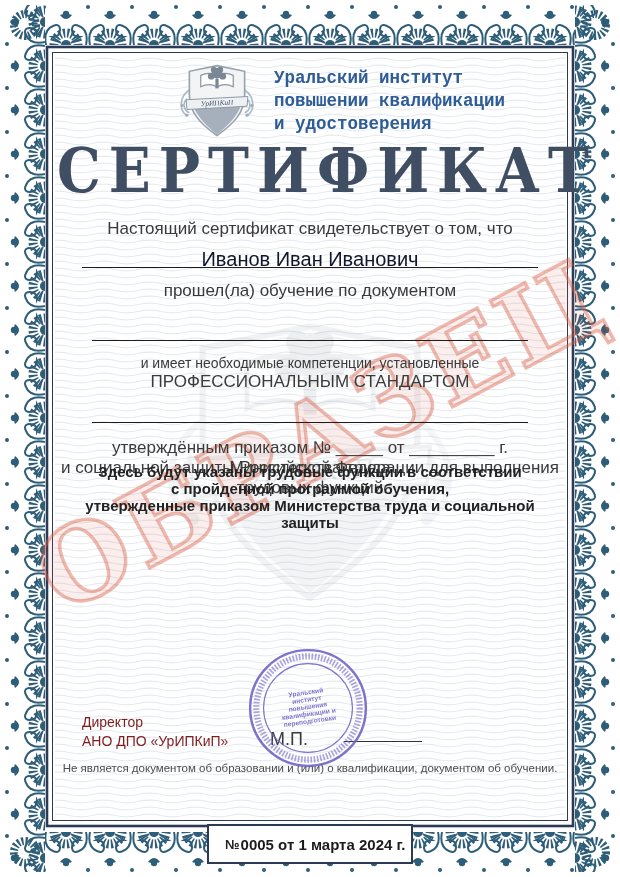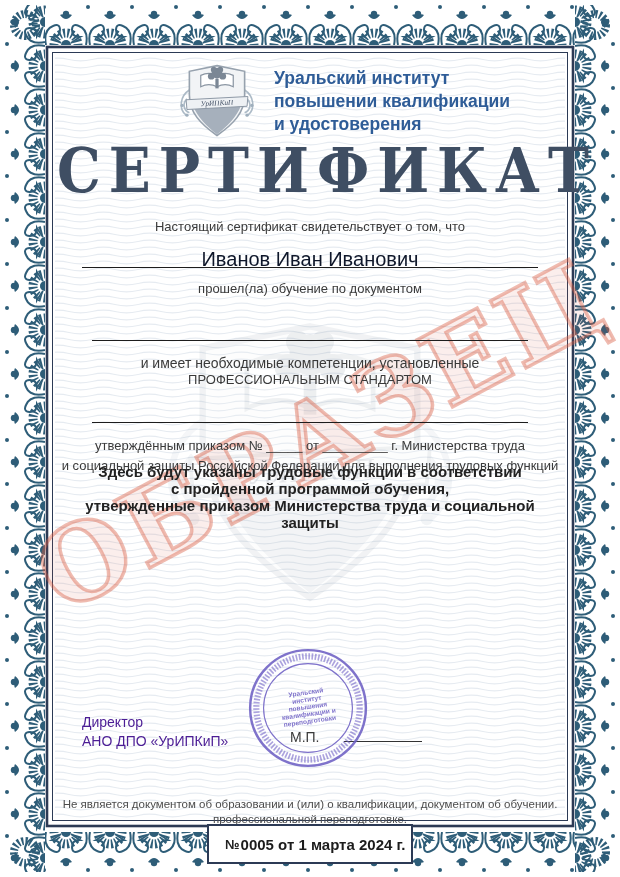--- a/index.html
+++ b/index.html
@@ -5,38 +5,38 @@
   html,body{margin:0;padding:0;background:#ffffff;}
   #page{position:relative;width:620px;height:877px;background:#ffffff;overflow:hidden;
         font-family:"Liberation Sans",sans-serif;color:#3a3a3a;}
   #page svg{display:block;}
   .abs{position:absolute;}
   .ct{position:absolute;left:57px;right:57px;text-align:center;}
   .z2{z-index:2;}
   #border-layer{position:absolute;left:0;top:0;z-index:0;}
   
   .logo-sm{left:176px;top:64px;width:82px;height:78px;z-index:2;}
-  .org-name{left:274px;top:67px;z-index:2;font-family:Liberation Sans, sans-serif;font-weight:700;
+  .org-name{left:274px;top:67px;z-index:2;font-family:Liberation Mono, monospace;font-weight:700;
             font-size:17.5px;line-height:23px;color:#2e5c97;text-align:left;}
   .cert-title{top:134px;font-family:"DejaVu Serif","Liberation Serif",serif;font-weight:700;
               font-size:55px;letter-spacing:8px;color:#3f4e63;transform:scaleY(1.12);
               transform-origin:50% 0;white-space:nowrap;}
   
-  .t145{font-size:13px;}
+  .t145{font-size:17px;}
   .t14{font-size:14px;}
   .bold16{font-size:20px;font-weight:400;color:#0f172a;}
   .uline{position:absolute;border-top:1.6px solid #1d1d1d;height:0;z-index:2;}
   .func{font-size:15px;font-weight:700;line-height:17px;color:#222;}
   
-  .dir{left:82px;text-align:left;font-size:14px;color:#4c1d95;z-index:2;}
-  .mp{left:270px;top:729px;font-size:14px;color:#3a3a3a;z-index:2;margin-left:20px;}
+  .dir{left:82px;text-align:left;font-size:14px;color:#7f1d1d;z-index:2;}
+  .mp{left:270px;top:729px;font-size:18px;color:#3a3a3a;z-index:2;}
   .sig-line{left:344px;top:741px;width:78px;border-top:1.5px solid #333;z-index:2;}
   .stamp{left:246px;top:646px;width:124px;height:124px;z-index:3;opacity:.88;}
   
-  .disc{top:761px;font-size:11.5px;line-height:15px;color:#4c4c4c;margin-top:36px;}
+  .disc{top:761px;font-size:11.5px;line-height:15px;color:#4c4c4c;}
   .numbox{left:207px;top:824px;width:206px;height:40px;background:#fff;border:2px solid #2c3a55;
           z-index:6;display:flex;align-items:center;justify-content:center;box-sizing:border-box;}
   .numbox .lbl{position:absolute;left:16px;font-size:13px;font-weight:700;color:#222;}
   .numbox .val{font-size:15px;font-weight:700;color:#1c1c1c;margin-left:26px;}
   
   .shield-wm{left:152px;top:320px;width:316px;height:303px;opacity:.13;z-index:1;}
   .red-wm{left:10px;top:390px;width:600px;text-align:center;z-index:1;
           transform:rotate(-28deg);font-family:"DejaVu Serif","Liberation Serif",serif;
           font-weight:700;font-size:104px;letter-spacing:4px;line-height:1;
           color:rgba(217,92,66,0.10);-webkit-text-stroke:3.5px rgba(217,92,66,0.42);
@@ -154,21 +154,20 @@
       <text x="60" y="47">Уральский</text>
       <text x="60" y="54">институт</text>
       <text x="60" y="61">повышения</text>
       <text x="60" y="68">квалификации и</text>
       <text x="60" y="75">переподготовки</text>
     </g>
   </svg>
 
   <div class="ct disc z2">
     <div>Не является документом об образовании и (или) о квалификации, документом об обучении.</div>
-    <div>профессиональной переподготовке.</div>
   </div>
 
   <div class="abs numbox">
     <span class="lbl">№</span>
     <span class="val">0005 от 1 марта 2024 г.</span>
   </div>
 
 </div>
 
 </body></html>

